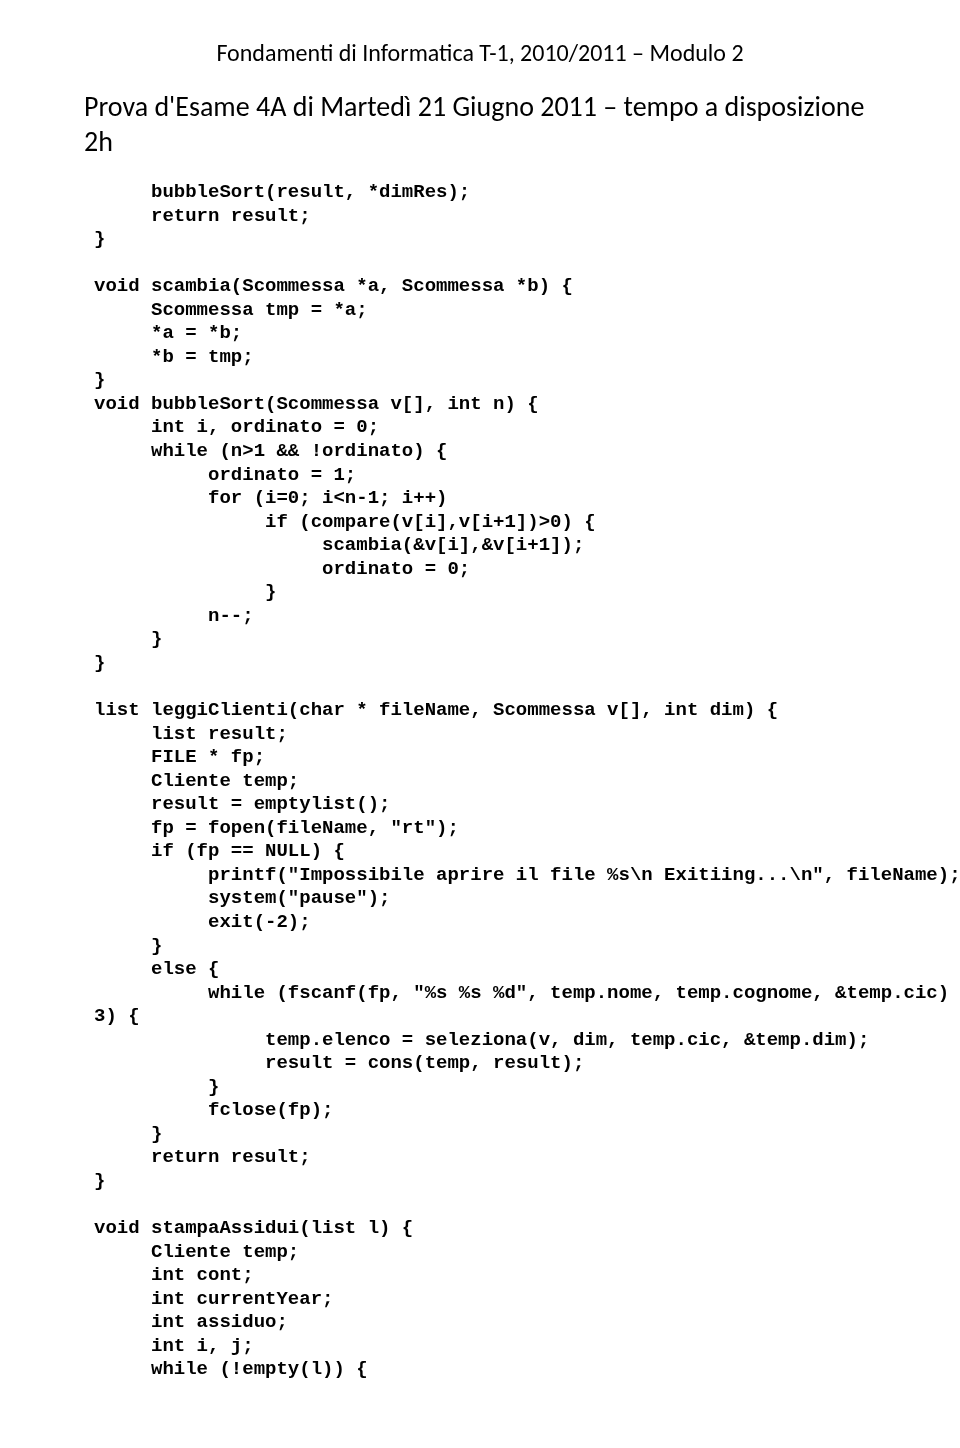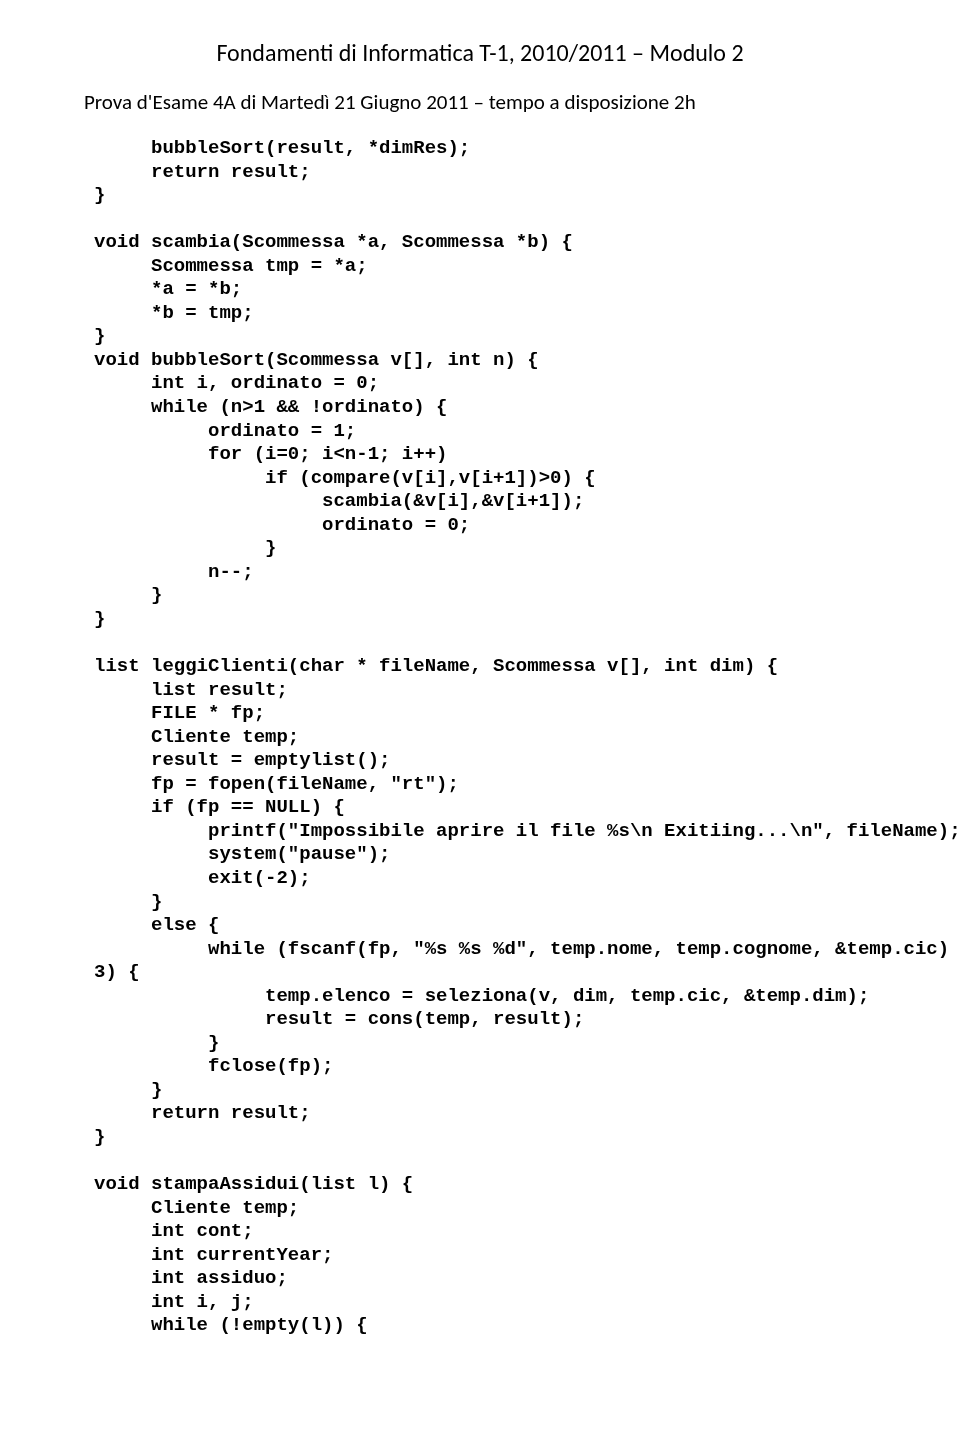--- a/index.html
+++ b/index.html
@@ -11,21 +11,21 @@
     font-family: Calibri, "Segoe UI", Arial, sans-serif;
     color: #000;
   }
   .title {
     text-align: center;
     font-size: 24px;
     font-weight: 400;
     margin-bottom: 22px;
   }
   .subtitle {
-    font-size: 21px;
+    font-size: 28px;
     font-weight: 400;
     margin-bottom: 22px;
   }
   pre.code {
     font-family: "Courier New", Courier, monospace;
     font-size: 19px;
     font-weight: bold;
     line-height: 1.24;
     white-space: pre;
     margin-left: 10px;

